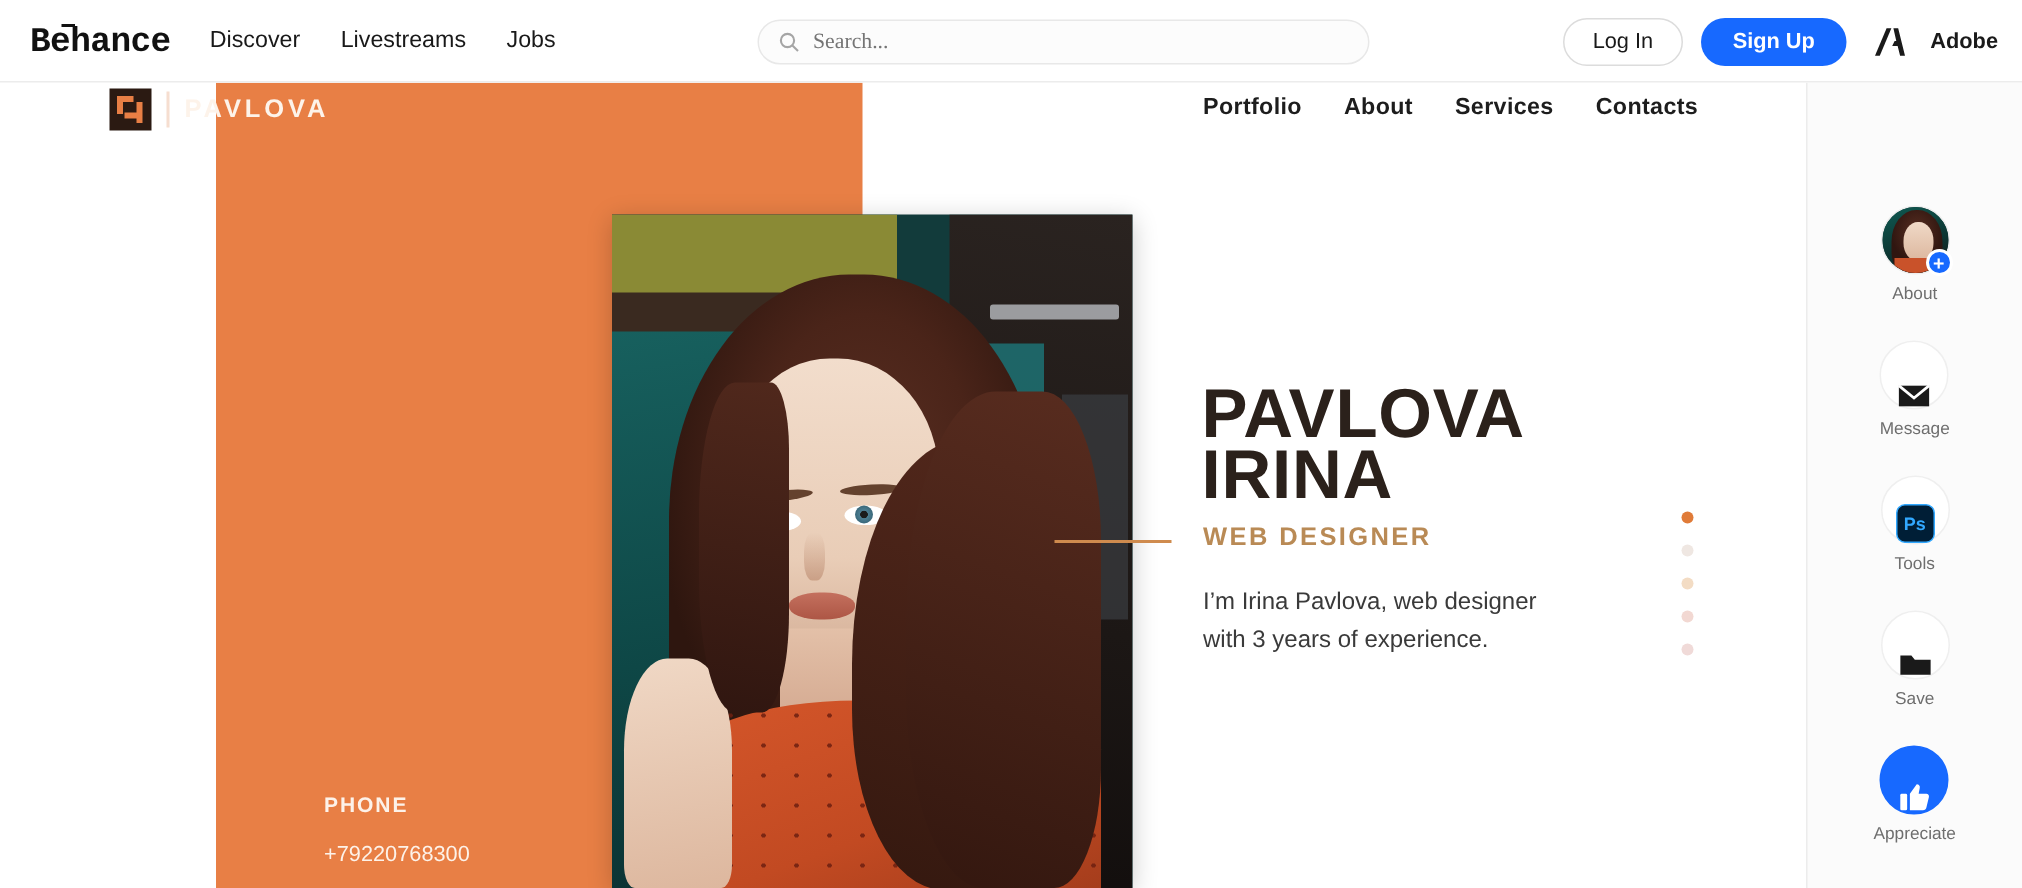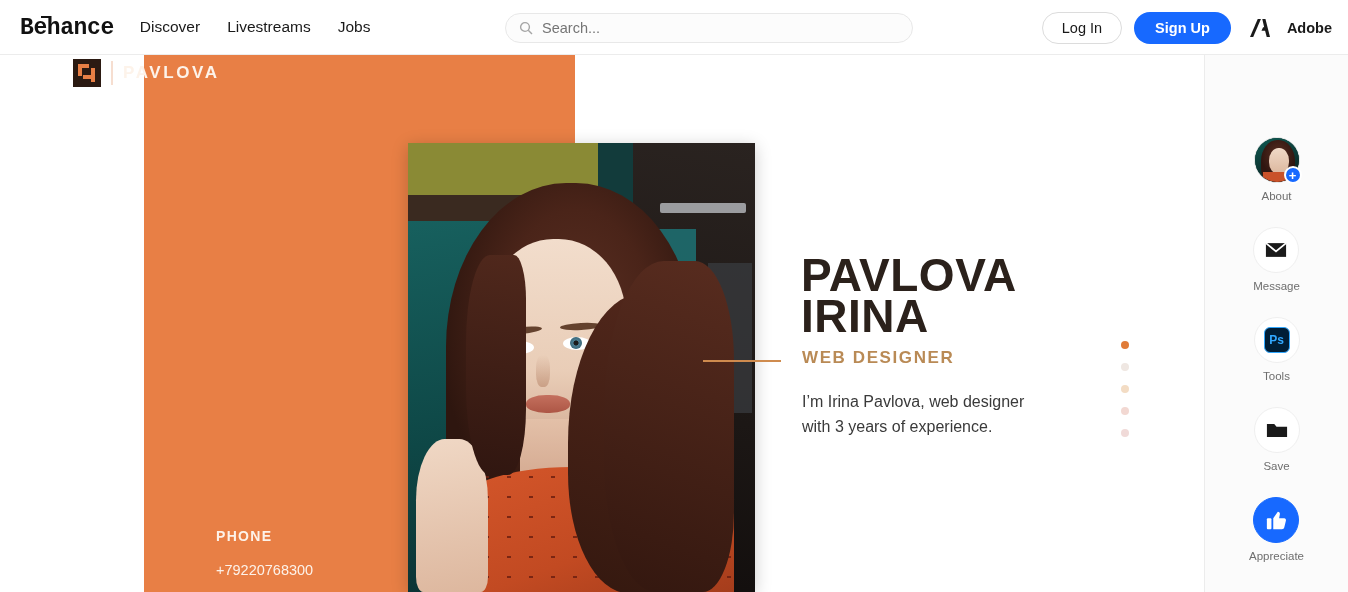--- a/index.html
+++ b/index.html
@@ -29,21 +29,21 @@
     font-size:15.5px; color:#191919; text-decoration:none; white-space:nowrap;
   }
   .search-wrap{
     position:absolute; left:505px; top:13px; width:408px; height:30px;
     border:1px solid #e8e8e8; border-radius:16px; background:#fcfcfc;
     display:flex; align-items:center; padding:0 12px;
   }
   .search-ico{ width:16px; height:16px; flex:0 0 16px; margin-right:8px; opacity:.65;}
   .search-input{
     border:0; outline:0; background:transparent; font-size:14.5px;
-    color:#4d7c0f; width:100%; font-family:Liberation Sans, sans-serif;
+    color:#4d7c0f; width:100%; font-family:Liberation Serif, serif;
   }
   .hdr-right{ position:absolute; right:16px; top:0; height:55px; display:flex; align-items:center; gap:12px;}
   .btn-login{
     height:32px; padding:0 19px; border:1px solid #dcdcdc; border-radius:17px;
     background:#fff; font-size:14.5px; color:#191919; cursor:pointer;
     font-family:"Liberation Sans", sans-serif; display:flex; align-items:center;
   }
   .btn-signup{
     height:32px; padding:0 21px; border:0; border-radius:17px;
     background:#1769ff; font-size:14.5px; font-weight:bold; color:#fff; cursor:pointer;
@@ -189,21 +189,21 @@
   .av-face{ position:absolute; left:14px; top:10px; width:20px; height:26px;
     background:linear-gradient(180deg,#f0d9c7,#dcb79e); border-radius:48% 48% 46% 46%; }
   .av-dress{ position:absolute; left:8px; top:34px; width:32px; height:14px; background:#c9522a; }
   .badge{
     position:absolute; right:-2px; bottom:-1px; width:18px; height:18px; border-radius:50%;
     background:#1769ff; border:2px solid #fff; display:flex; align-items:center; justify-content:center;
     color:#fff; font-size:13px; line-height:1; font-weight:bold;
   }
   .circ{
     width:46px; height:46px; border-radius:50%; background:#fff;
-    border:1px solid #efefef; display:flex; align-items:center; justify-content:center;
+    border:1px solid #efefef; display:flex; align-items:flex-end; justify-content:center;
   }
   .circ.blue{ background:#1769ff; border-color:#1769ff; }
   .ps-ico{
     width:26px; height:26px; border-radius:6px; background:#001e36; border:1.5px solid #31a8ff;
     display:flex; align-items:center; justify-content:center;
     color:#31a8ff; font-size:12px; font-weight:bold; font-family:"Liberation Sans", sans-serif;
   }
 </style>
 </head>
 <body>
@@ -275,20 +275,26 @@
       <div class="ph-lip"></div>
       <div class="ph-neck"></div>
       <div class="ph-dress"></div>
       <div class="ph-dots"></div>
       <div class="ph-arm"></div>
       <div class="ph-hair2"></div>
       <div class="ph-hairfront"></div>
       <div class="ph-hairfront2"></div>
     </div>
 
+    <div class="pnav">
+      <span>Portfolio</span>
+      <span>About</span>
+      <span>Services</span>
+      <span>Contacts</span>
+    </div>
 
     <div class="rule"></div>
 
     <div class="hero-title">
       <div>PAVLOVA</div>
       <div>IRINA</div>
     </div>
     <div class="hero-role">WEB DESIGNER</div>
     <div class="hero-desc">I’m Irina Pavlova, web designer with 3 years of experience.</div>
 

